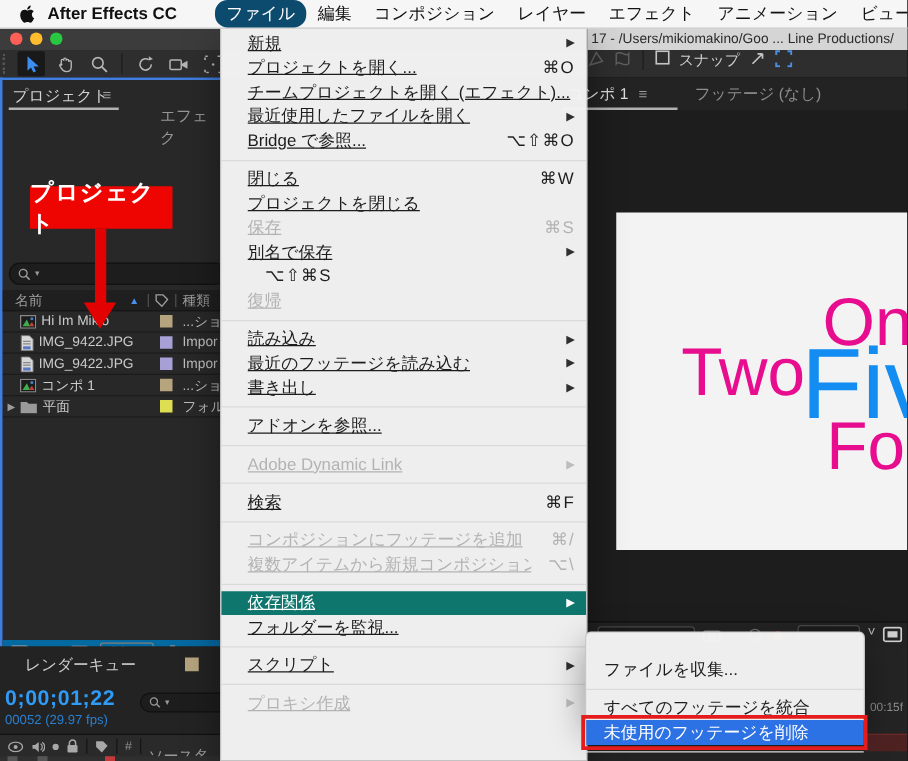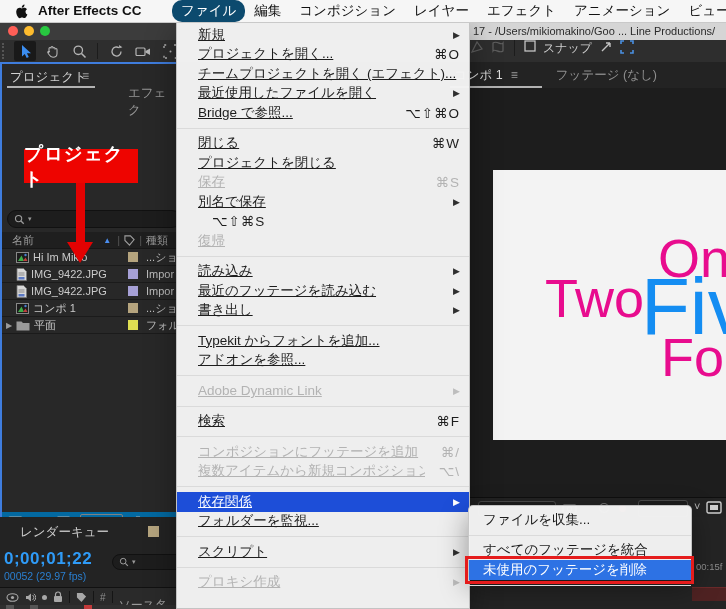--- a/index.html
+++ b/index.html
@@ -101,28 +101,28 @@
   
   #file-menu{left:176px;top:22px;width:294px;height:587px;background:rgba(243,243,243,.98);
     border:1px solid rgba(0,0,0,.18);border-top:none;box-sizing:border-box;
     box-shadow:0 10px 28px rgba(0,0,0,.38);z-index:40;padding-top:3px;overflow:hidden;}
   .mi{height:19.5px;display:flex;align-items:center;padding:0 9px 0 21px;font-size:13.5px;color:#1d1d1d;}
   .mi .lbl{flex:1;white-space:nowrap;overflow:hidden;text-decoration:underline;}
   .mi .sc{margin-left:14px;white-space:nowrap;letter-spacing:1px;}
   .mi .arr{font-size:9px;margin-left:10px;color:#2f2f2f;}
   .mi.dis{color:#b3b3b3;}
   .mi.dis .arr{color:#bdbdbd;}
-  .mi.hl{background:#1d4ed8;color:#fff;}
+  .mi.hl{background:#0f766e;color:#fff;}
   .mi.hl .arr{color:#fff;}
   .mdiv{height:1px;background:#dadada;margin:5px 0;}
 
   
   #deps-submenu{left:468px;top:505px;width:224px;height:72px;background:rgba(243,243,243,.98);
     border:1px solid rgba(0,0,0,.18);box-sizing:border-box;border-radius:5px 5px 0 0;
-    box-shadow:0 10px 28px rgba(0,0,0,.38);z-index:50;padding-top:4px;overflow:visible;}
+    box-shadow:0 10px 28px rgba(0,0,0,.38);z-index:50;padding-top:20px;overflow:visible;}
   .smi{height:19.5px;display:flex;align-items:center;padding:0 10px 0 14px;
     font-size:13.5px;color:#1d1d1d;position:relative;}
   .smi .lbl{flex:1;white-space:nowrap;}
   .smi.hl{background:#2d72e4;color:#fff;}
   .smi.redbox::after{content:'';position:absolute;left:-4px;right:-3px;top:-4px;bottom:-4px;
     border:3px solid #e51c1c;pointer-events:none;}
 </style>
 </head>
 <body>
 
@@ -445,23 +445,20 @@
       <div class="mi">
         <span class="lbl">最近のフッテージを読み込む</span>
         <span class="arr">▶</span>
       </div>
       <div class="mi">
         <span class="lbl">書き出し</span>
         <span class="arr">▶</span>
       </div>
       <div class="mdiv"></div>
       <div class="mi">
-        <span class="lbl">Typekit からフォントを追加...</span>
-      </div>
-      <div class="mi">
         <span class="lbl">アドオンを参照...</span>
       </div>
       <div class="mdiv"></div>
       <div class="mi dis">
         <span class="lbl">Adobe Dynamic Link</span>
         <span class="arr">▶</span>
       </div>
       <div class="mdiv"></div>
       <div class="mi">
         <span class="lbl">検索</span>

